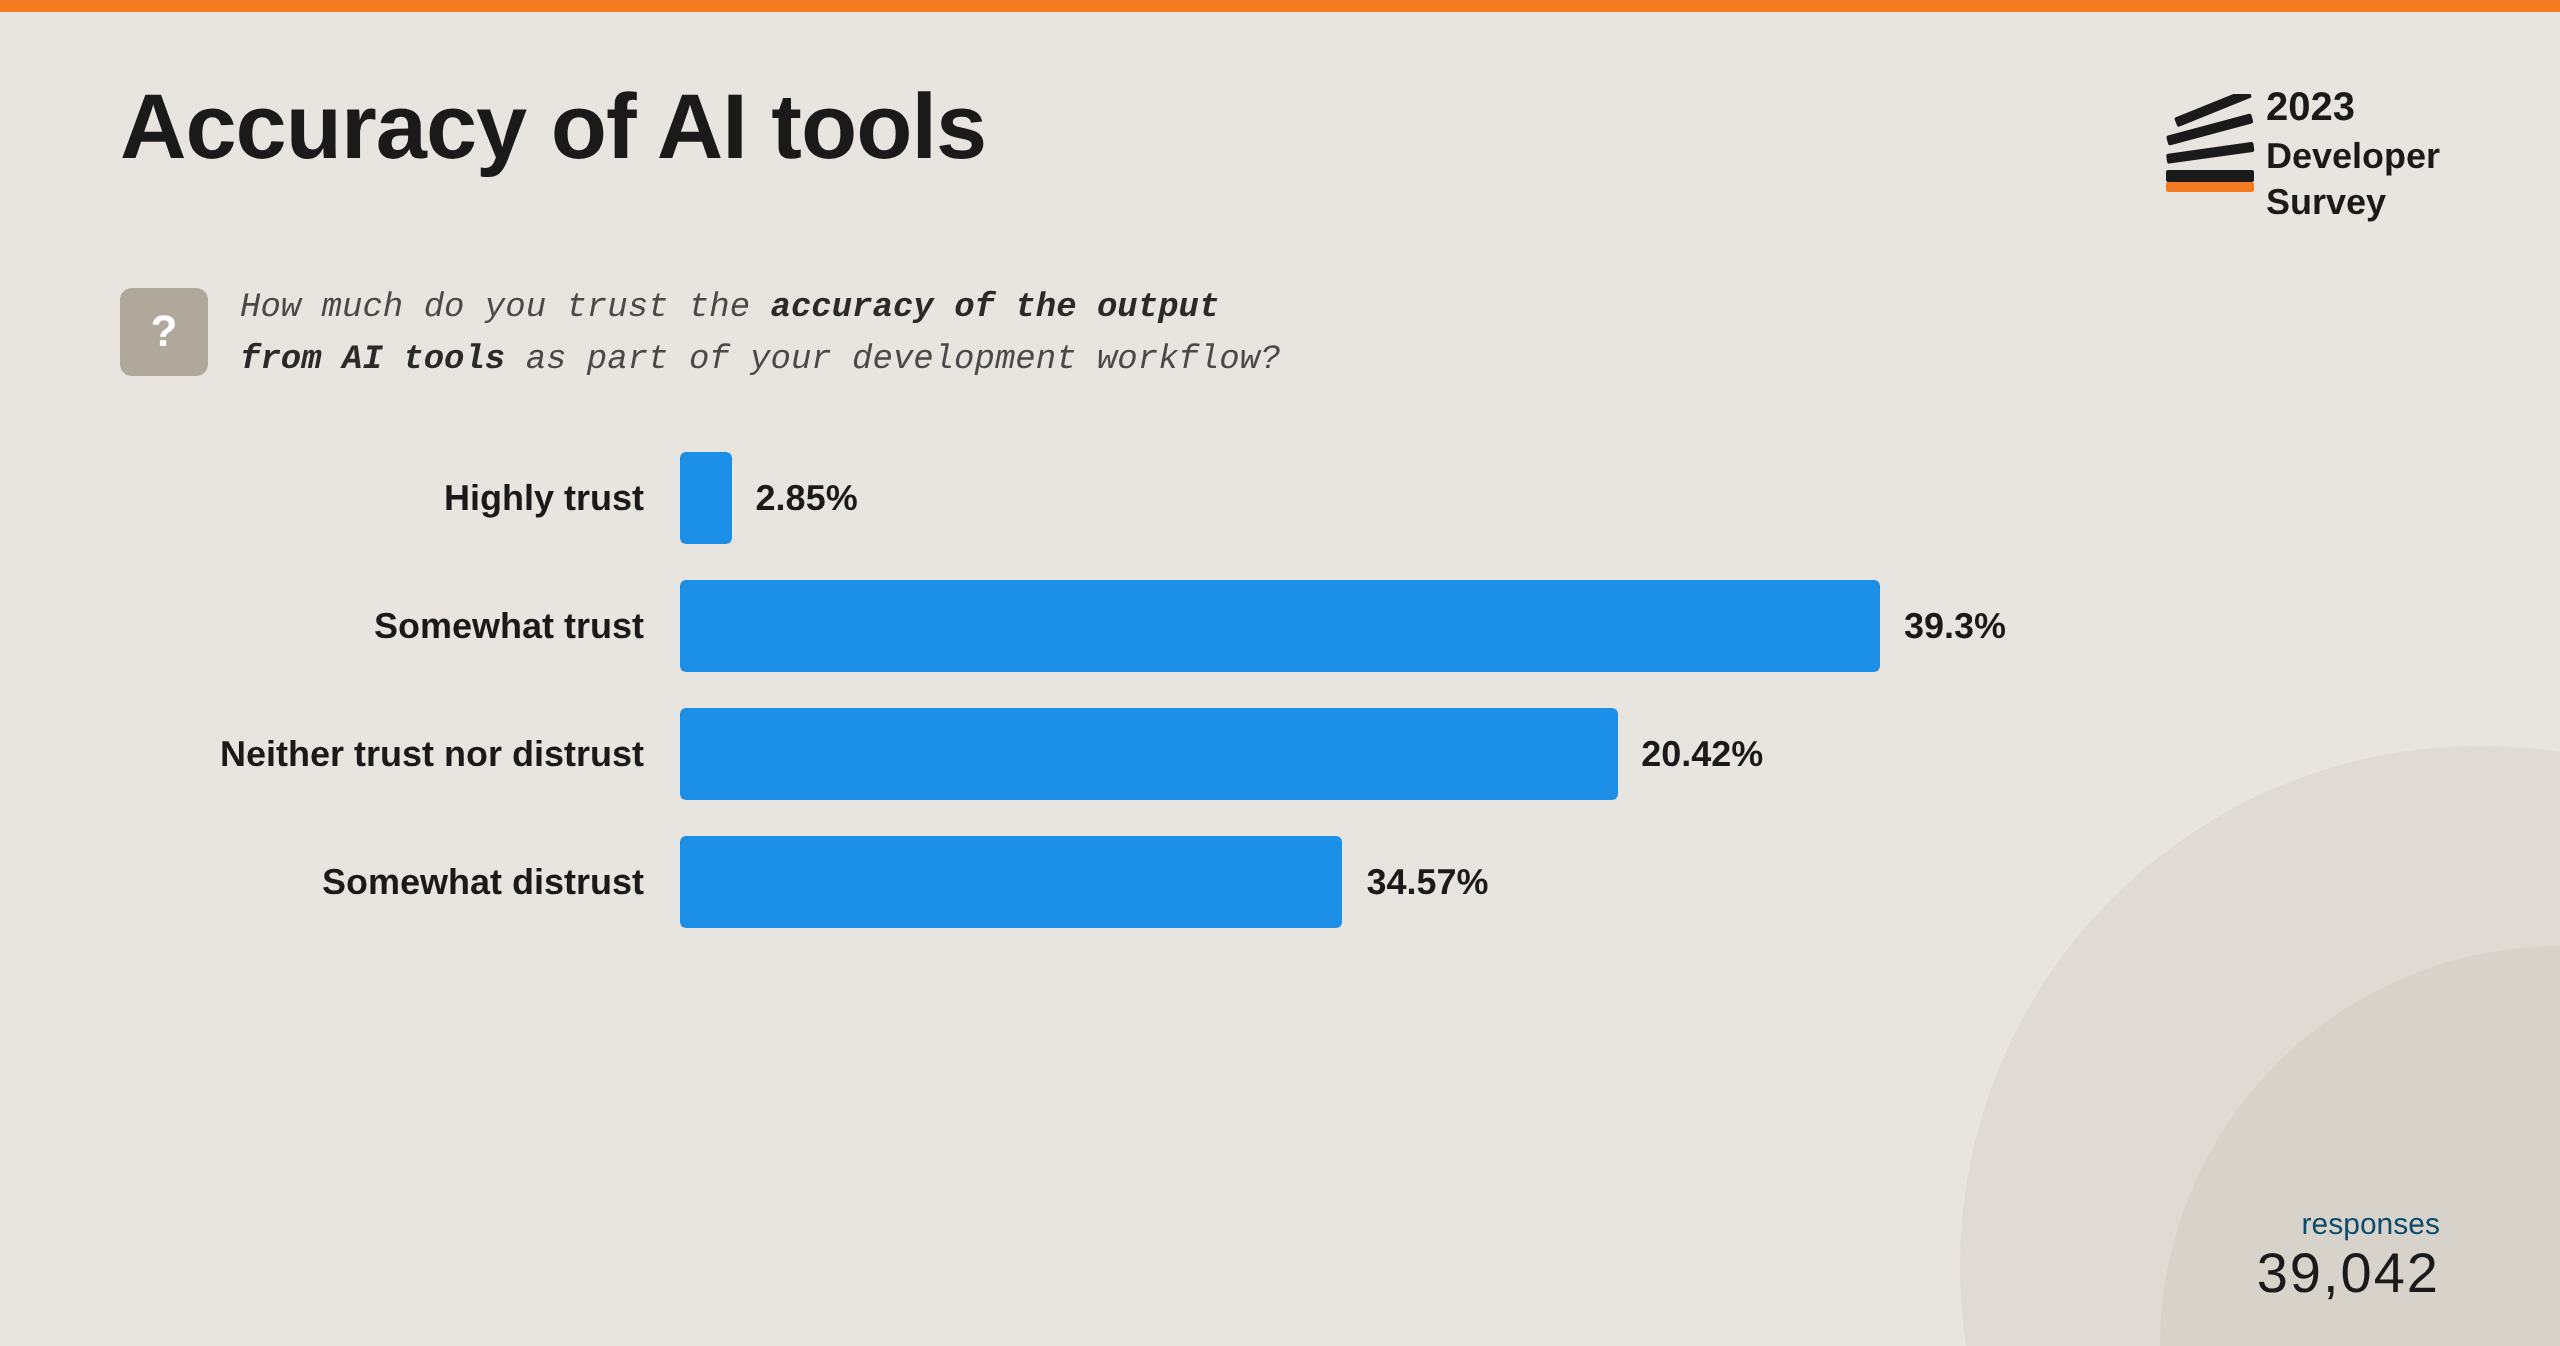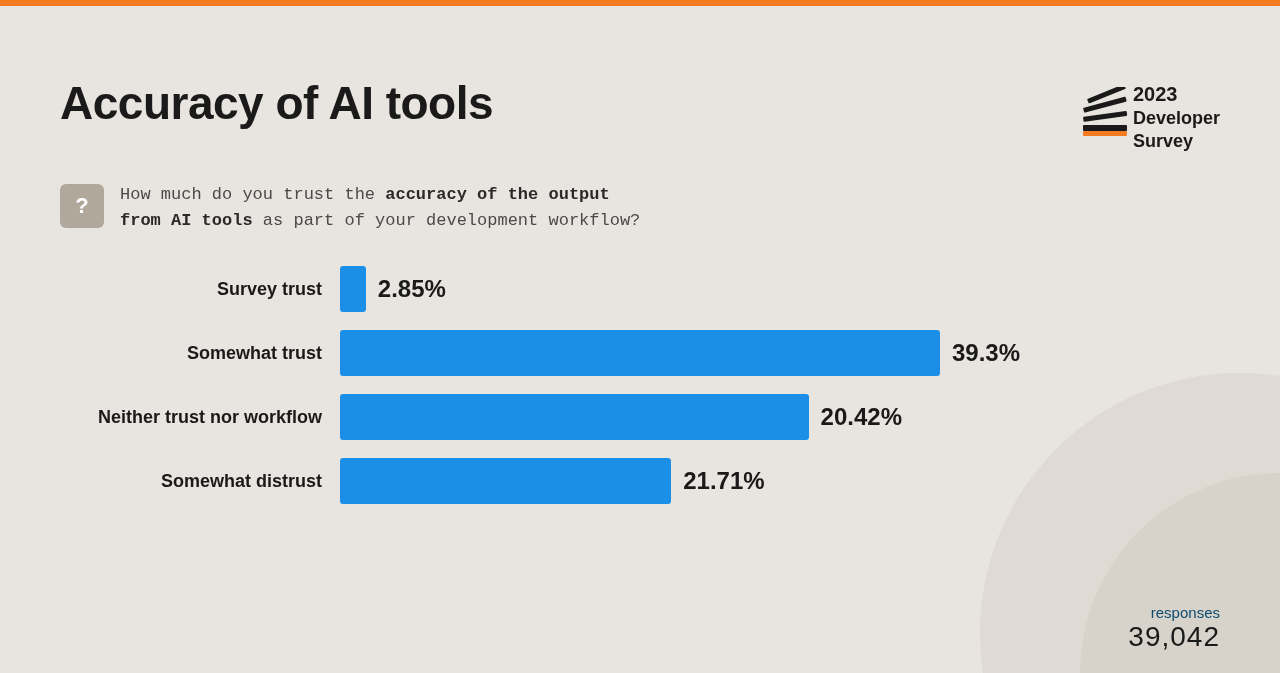--- a/index.html
+++ b/index.html
@@ -38,21 +38,20 @@
       right: -60px;
     }
 
     .container {
       position: absolute;
       top: 6px;
       left: 0;
       right: 0;
       bottom: 0;
       padding: 30px 60px 20px 60px;
-      margin-top: 40px;
     }
 
     .header {
       display: flex;
       justify-content: space-between;
       align-items: flex-start;
       margin-bottom: 28px;
     }
 
     .title {
@@ -108,20 +107,21 @@
       color: white;
       font-size: 22px;
       font-weight: 700;
     }
 
     .question-text {
       font-size: 17px;
       color: #4a4a4a;
       line-height: 1.55;
       font-family: 'Courier New', Courier, monospace;
+      font-style: italic;
     }
 
     .question-text .highlight {
       font-weight: 700;
       color: #2a2a2a;
     }
 
     .chart-area {
       padding: 0 20px;
     }
@@ -150,21 +150,21 @@
     }
 
     .bar {
       height: 46px;
       background: #1b8fe8;
       border-radius: 3px;
       flex-shrink: 0;
     }
 
     .bar-value {
-      font-size: 24px;
+      font-size: 18px;
       font-weight: 600;
       color: #1a1a1a;
       white-space: nowrap;
     }
 
     .responses-area {
       position: absolute;
       bottom: 20px;
       right: 60px;
       text-align: right;
@@ -222,45 +222,45 @@
     <div class="question-icon">
       <span>?</span>
     </div>
     <div class="question-text">
       How much do you trust the <span class="highlight">accuracy of the output<br>from AI tools</span> as part of your development workflow?
     </div>
   </div>
 
   <div class="chart-area" id="chart-area">
   <div class="bar-row">
-        <div class="bar-label">Survey trust</div>
+        <div class="bar-label">Highly trust</div>
         <div class="bar-container">
           <div class="bar" style="width: 25.8px;"></div>
           <div class="bar-value">2.85%</div>
         </div>
       </div>
       <div class="bar-row">
         <div class="bar-label">Somewhat trust</div>
         <div class="bar-container">
           <div class="bar" style="width: 600px;"></div>
           <div class="bar-value">39.3%</div>
         </div>
       </div>
       <div class="bar-row">
-        <div class="bar-label">Neither trust nor workflow</div>
+        <div class="bar-label">Neither trust nor distrust</div>
         <div class="bar-container">
           <div class="bar" style="width: 468.6px;"></div>
           <div class="bar-value">20.42%</div>
         </div>
       </div>
       <div class="bar-row">
         <div class="bar-label">Somewhat distrust</div>
         <div class="bar-container">
           <div class="bar" style="width: 331.2px;"></div>
-          <div class="bar-value">21.71%</div>
+          <div class="bar-value">34.57%</div>
         </div>
       </div>
     </div>
 
 </div>
 
 <div class="responses-area">
   <div class="responses-label">responses</div>
   <div class="responses-count">39,042</div>
 </div>

